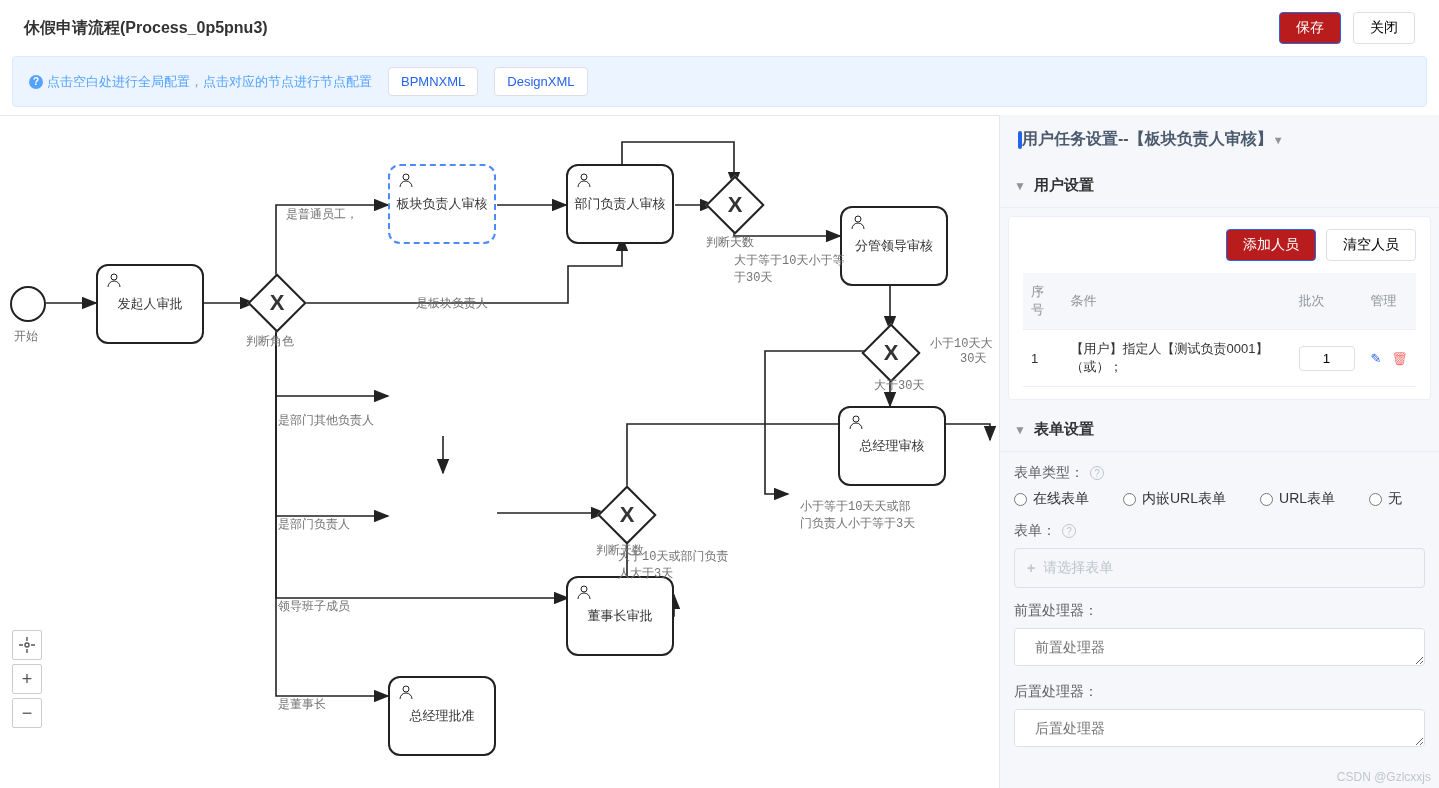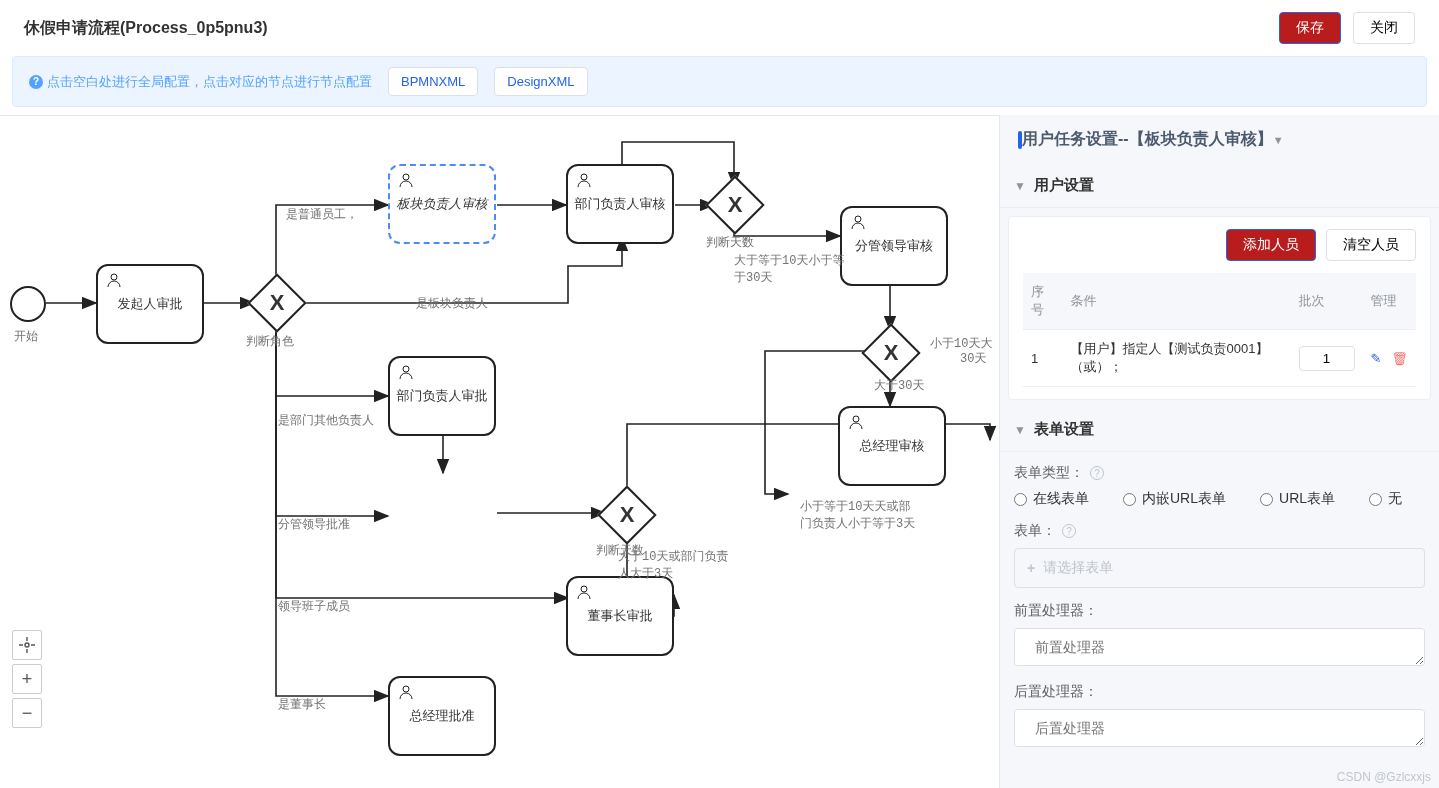--- a/index.html
+++ b/index.html
@@ -15,21 +15,21 @@
 .btn-outline { background: #fff; color: #2563eb; border: 1px solid #dcdfe6; padding: 6px 12px; border-radius: 4px; cursor: pointer; font-size: 13px; }
 .workspace { flex: 1; display: flex; min-height: 0; }
 .canvas-wrap { flex: 1; position: relative; border-top: 1px solid #e5e7eb; }
 .canvas { position: absolute; inset: 0; }
 .zoom-tools { position: absolute; left: 12px; bottom: 60px; display: flex; flex-direction: column; gap: 4px; }
 .zoom-tools .zbtn { width: 30px; height: 30px; border: 1px solid #ccc; background: #fff; display: flex; align-items: center; justify-content: center; cursor: pointer; font-size: 18px; color: #555; border-radius: 2px; }
 
 
 .bp-node { position: absolute; }
 .task { width: 108px; height: 80px; border: 2px solid #222; border-radius: 12px; background: #fff; display: flex; align-items: center; justify-content: center; text-align: center; font-size: 13px; padding: 4px; }
-.task.selected { border: 2px dashed #4c8bf5; font-style: italic; }
+.task.selected { border: 2px dashed #4c8bf5; }
 .task .usr { position: absolute; top: 6px; left: 8px; width: 16px; height: 16px; }
 .gateway { width: 42px; height: 42px; transform: rotate(45deg); border: 2px solid #222; background: #fff; position: absolute; }
 .gate-x { position: absolute; width: 42px; display: flex; align-items: center; justify-content: center; font-weight: 700; font-size: 22px; }
 .start-evt { width: 36px; height: 36px; border: 2px solid #222; border-radius: 50%; background: #fff; position: absolute; }
 .edge-label { position: absolute; font-size: 12px; color: #737373; text-align: left; max-width: 120px; font-family: Liberation Mono, monospace; }
 
 
 .sidebar { width: 440px; background: #f5f7fa; border-left: 1px solid #e4e7ed; display: flex; flex-direction: column; overflow: auto; }
 .panel-title { display: flex; align-items: center; padding: 14px 18px; font-size: 16px; font-weight: 600; color: #4c5a6e; }
 .panel-title .bar { width: 4px; height: 18px; background: #2563eb; border-radius: 2px; }
@@ -152,27 +152,20 @@
       <div class="gate-x" style="left:870px;top:224px">X</div>
 
       <div class="bp-node task" style="left:838px;top:290px">
           <svg class="usr" viewBox="0 0 16 16">
             <circle cx="8" cy="5" r="3" fill="none" stroke="#222"></circle>
             <path d="M2,15 a6,6 0 0,1 12,0" fill="none" stroke="#222"></path>
           </svg>
           <span>总经理审核</span>
         </div>
 
-      <div class="bp-node task" style="left:388px;top:240px">
-          <svg class="usr" viewBox="0 0 16 16">
-            <circle cx="8" cy="5" r="3" fill="none" stroke="#222"></circle>
-            <path d="M2,15 a6,6 0 0,1 12,0" fill="none" stroke="#222"></path>
-          </svg>
-          <span>部门负责人审批</span>
-        </div>
 
       <div class="gateway" style="left:606px;top:378px"></div>
       <div class="gate-x" style="left:606px;top:386px">X</div>
       <div class="edge-label" style="left:596px;top:426px">判断天数</div>
 
       <div class="bp-node task" style="left:566px;top:460px">
           <svg class="usr" viewBox="0 0 16 16">
             <circle cx="8" cy="5" r="3" fill="none" stroke="#222"></circle>
             <path d="M2,15 a6,6 0 0,1 12,0" fill="none" stroke="#222"></path>
           </svg>
@@ -182,21 +175,21 @@
           <svg class="usr" viewBox="0 0 16 16">
             <circle cx="8" cy="5" r="3" fill="none" stroke="#222"></circle>
             <path d="M2,15 a6,6 0 0,1 12,0" fill="none" stroke="#222"></path>
           </svg>
           <span>总经理批准</span>
         </div>
 
       <div class="edge-label" style="left:286px;top:90px">是普通员工，</div>
       <div class="edge-label" style="left:416px;top:179px">是板块负责人</div>
       <div class="edge-label" style="left:278px;top:296px">是部门其他负责人</div>
-      <div class="edge-label" style="left:278px;top:400px">分管领导批准</div>
+      <div class="edge-label" style="left:278px;top:400px">是部门负责人</div>
       <div class="edge-label" style="left:278px;top:482px">领导班子成员</div>
       <div class="edge-label" style="left:278px;top:580px">是董事长</div>
       <div class="edge-label" style="left:734px;top:136px">大于等于10天小于等于30天</div>
       <div class="edge-label" style="left:930px;top:219px">小于10天大</div>
       <div class="edge-label" style="left:960px;top:234px">30天</div>
       <div class="edge-label" style="left:874px;top:261px">大于30天</div>
       <div class="edge-label" style="left:618px;top:432px">大于10天或部门负责人大于3天</div>
       <div class="edge-label" style="left:800px;top:382px">小于等于10天天或部门负责人小于等于3天</div>
 
       <div class="zoom-tools">

